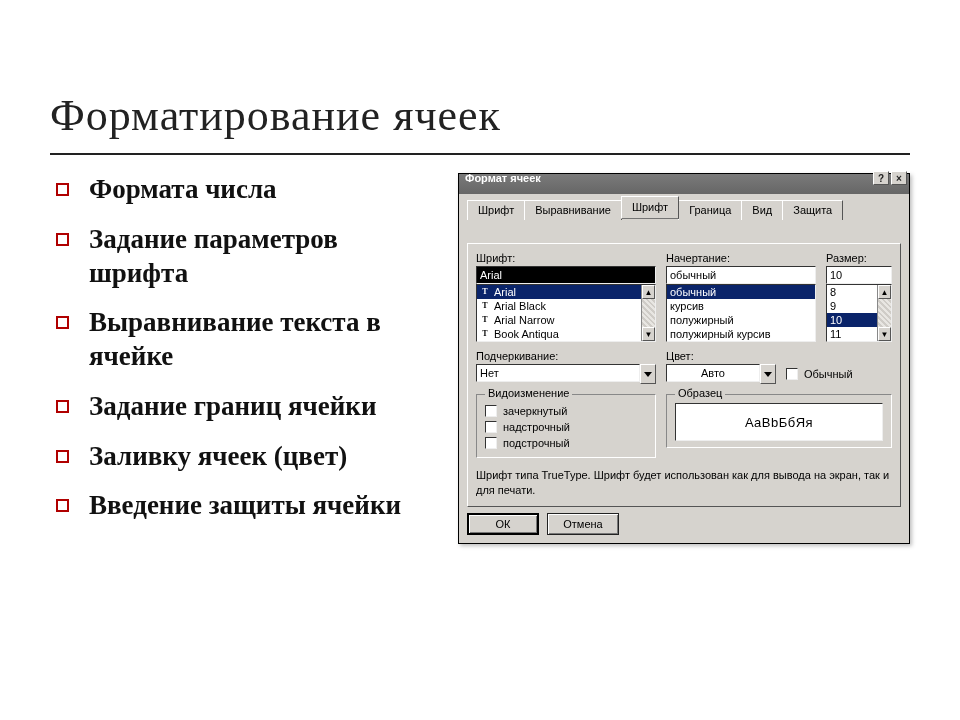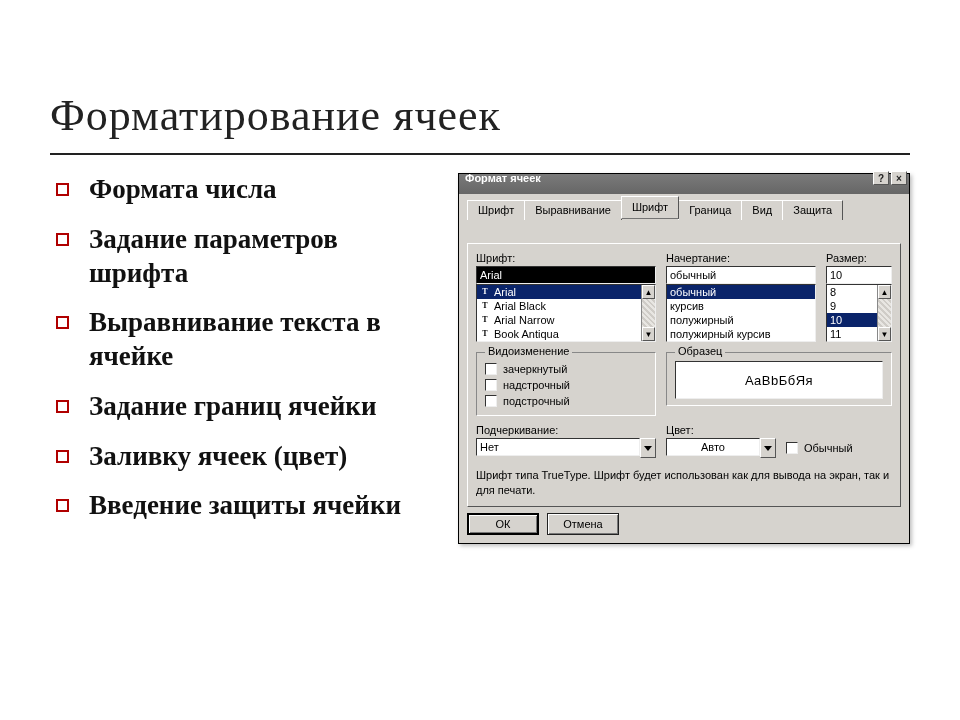--- a/index.html
+++ b/index.html
@@ -319,20 +319,47 @@
                   </div>
                 <div class="scrollbar">
                   <div class="sbbtn">▲</div>
                   <div class="sbtrack"></div>
                   <div class="sbbtn">▼</div>
                 </div>
               </div>
             </div>
           </div>
 
+          <div class="row" style="margin-top:8px;">
+            <div style="width:180px;">
+              <span class="lbl">Подчеркивание:</span>
+              <div class="combo">
+                <input class="txtfield" value="Нет" style="">
+                <div class="drop">
+                    <div class="tri"></div>
+                  </div>
+              </div>
+            </div>
+            <div style="width:110px;">
+              <span class="lbl">Цвет:</span>
+              <div class="combo">
+                <input class="txtfield" style="text-align: center;" value="Авто">
+                <div class="drop">
+                    <div class="tri"></div>
+                  </div>
+              </div>
+            </div>
+            <div style="flex:1; display:flex; align-items:flex-end; padding-bottom:2px;">
+              <label class="chk">
+                <span class="chkbox"></span>
+                <span>Обычный</span>
+              </label>
+            </div>
+          </div>
+
           <div class="row">
             <div style="width:180px;">
               <div class="group">
                 <span class="legend">Видоизменение</span>
                 <label class="chk">
                     <span class="chkbox"></span>
                     <span>зачеркнутый</span>
                   </label>
                 <label class="chk">
                     <span class="chkbox"></span>
@@ -345,47 +372,20 @@
               </div>
             </div>
             <div style="flex:1;">
               <div class="group">
                 <span class="legend">Образец</span>
                 <div class="sample">AaBbБбЯя</div>
               </div>
             </div>
           </div>
 
-          <div class="row" style="margin-top:8px;">
-            <div style="width:180px;">
-              <span class="lbl">Подчеркивание:</span>
-              <div class="combo">
-                <input class="txtfield" value="Нет" style="">
-                <div class="drop">
-                    <div class="tri"></div>
-                  </div>
-              </div>
-            </div>
-            <div style="width:110px;">
-              <span class="lbl">Цвет:</span>
-              <div class="combo">
-                <input class="txtfield" style="text-align: center;" value="Авто">
-                <div class="drop">
-                    <div class="tri"></div>
-                  </div>
-              </div>
-            </div>
-            <div style="flex:1; display:flex; align-items:flex-end; padding-bottom:2px;">
-              <label class="chk">
-                <span class="chkbox"></span>
-                <span>Обычный</span>
-              </label>
-            </div>
-          </div>
-
           <div class="hint">Шрифт типа TrueType. Шрифт будет использован как для вывода на экран, так и для печати.</div>
         </div>
 
         <div class="btnrow">
           <div class="pushbtn def">ОК</div>
           <div class="pushbtn">Отмена</div>
         </div>
       </div>
     </div>
   </div>

